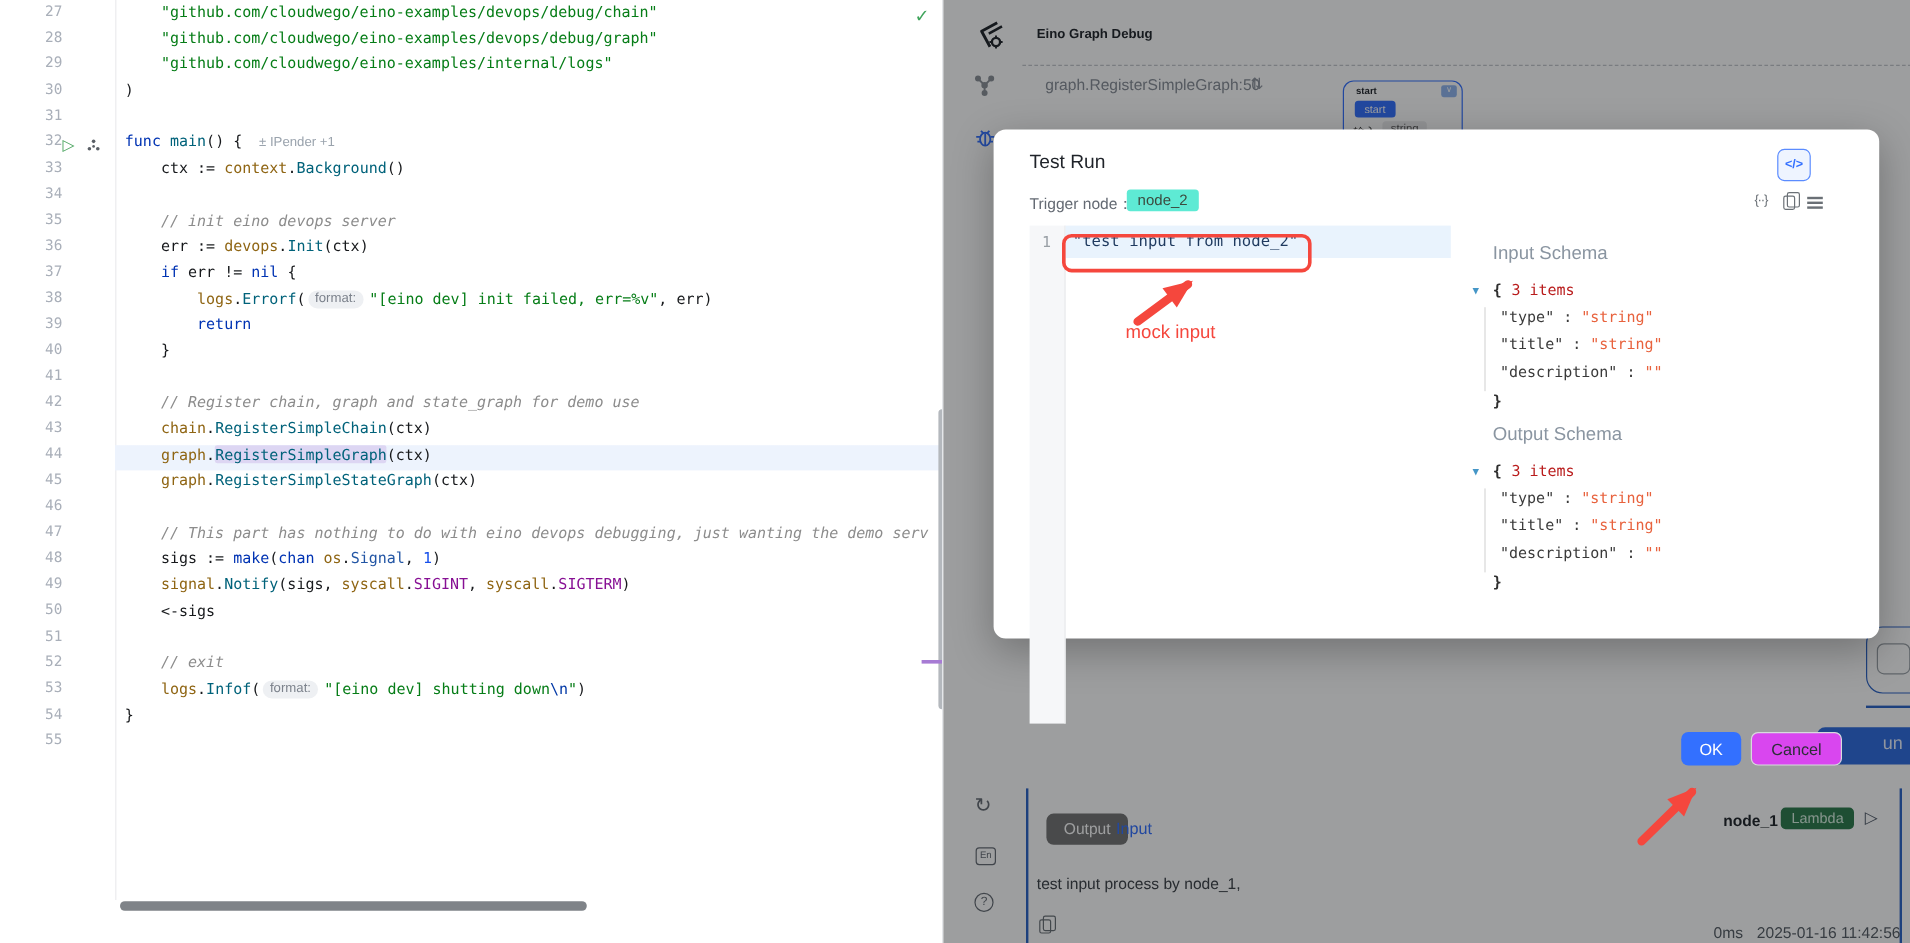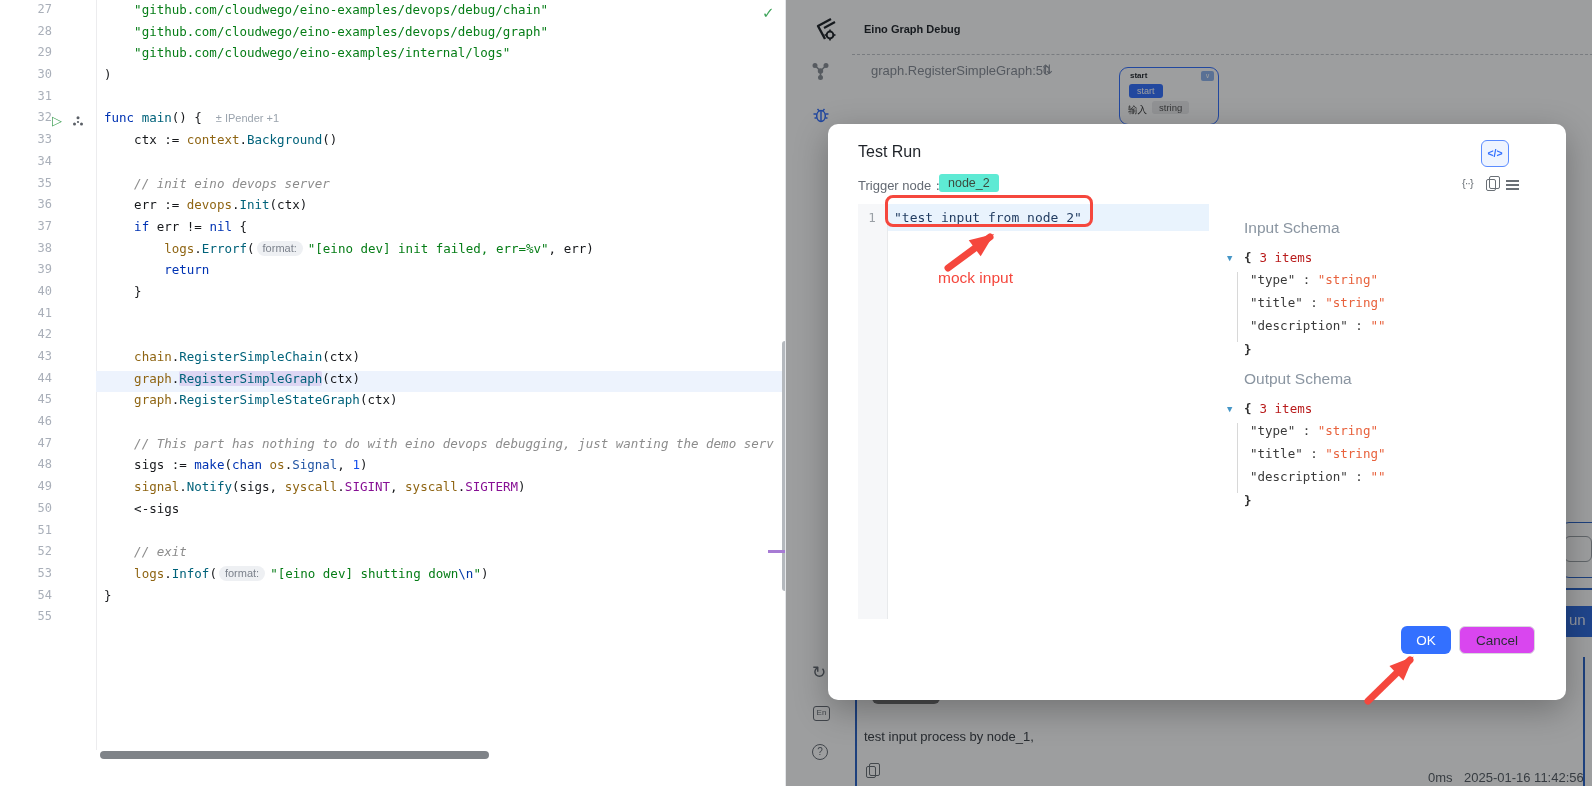--- a/index.html
+++ b/index.html
@@ -68,21 +68,21 @@
   #t-dur { position:absolute; left:642px; top:770px; color:#565d64; font-size:13px; }
   #t-stamp { position:absolute; left:678px; top:770px; color:#565d64; font-size:13px; }
   #rscroll { position:absolute; left:809px; top:646px; width:9px; height:120px; background:#86898e; border-radius:4px; }
   .icopy { position:absolute; width:10px; height:12px; border:1.3px solid #6a7076; border-radius:2px; background:#fff; }
   .icopy::before { content:""; position:absolute; left:2px; top:-4px; width:9px; height:11px; border:1.3px solid #6a7076; border-radius:2px; }
   #log-copy { left:80px; top:766px; }
 
   #overlay { position:absolute; left:0; top:0; width:822px; height:786px; background:rgba(10,12,16,0.40); z-index:5; }
 
   
-  #modal { position:absolute; left:42px; top:124px; width:738px; height:576px; background:#fff; border-radius:10px; box-shadow:0 10px 34px rgba(0,0,0,0.28); z-index:10; }
+  #modal { position:absolute; left:42px; top:108px; width:738px; height:424px; background:#fff; border-radius:10px; box-shadow:0 10px 34px rgba(0,0,0,0.28); z-index:10; }
   #m-title { position:absolute; left:30px; top:19px; font-size:16px; font-weight:500; color:#1f2329; }
   #m-codebtn { position:absolute; left:653px; top:16px; width:28px; height:27px; background:#eef4ff; border:1px solid #5b8cff; border-radius:6px; color:#3370ff; font-size:10.5px; font-weight:700; text-align:center; line-height:25px; }
   #m-trigger-label { position:absolute; left:30px; top:53px; font-size:13px; color:#646a73; }
   #m-trigger-badge { position:absolute; left:111px; top:50px; background:#5eead4; color:#3c4a3e; font-size:12.5px; border-radius:3px; padding:2px 9px; }
   #m-ic-braces { position:absolute; left:634px; top:53px; color:#6a7076; font-size:11px; letter-spacing:-1px; }
   #m-ic-copy { left:658px; top:55px; border-color:#6a7076; background:transparent; }
   #m-ic-copy::before { border-color:#6a7076; }
   #m-ic-lines { position:absolute; left:678px; top:56px; width:13px; height:2px; background:#6a7076; box-shadow:0 4px 0 #6a7076, 0 8px 0 #6a7076; }
   #m-editor { position:absolute; left:30px; top:80px; width:351px; height:415px; }
   #m-gutter { position:absolute; left:0; top:0; width:30px; height:415px; background:#f6f7f9; border-right:1px solid #e8eaec; }
@@ -131,21 +131,21 @@
             </svg></span><span class="lcode"><span class="t-k">func</span><span class="t-d"> </span><span class="t-f">main</span><span class="t-d">() {</span><span class="hintchip">± IPender +1</span></span></div>
         <div class="crow"><span class="lno">33</span><span class="lcode"><span class="t-d">    ctx := </span><span class="t-p">context</span><span class="t-d">.</span><span class="t-f">Background</span><span class="t-d">()</span></span></div>
         <div class="crow"><span class="lno">34</span><span class="lcode"></span></div>
         <div class="crow"><span class="lno">35</span><span class="lcode"><span class="t-c">    // init eino devops server</span></span></div>
         <div class="crow"><span class="lno">36</span><span class="lcode"><span class="t-d">    err := </span><span class="t-p">devops</span><span class="t-d">.</span><span class="t-f">Init</span><span class="t-d">(ctx)</span></span></div>
         <div class="crow"><span class="lno">37</span><span class="lcode"><span class="t-d">    </span><span class="t-k">if</span><span class="t-d"> err != </span><span class="t-k">nil</span><span class="t-d"> {</span></span></div>
         <div class="crow"><span class="lno">38</span><span class="lcode"><span class="t-d">        </span><span class="t-p">logs</span><span class="t-d">.</span><span class="t-f">Errorf</span><span class="t-d">(</span><span class="t-chip">format:</span><span class="t-s">"[eino dev] init failed, err=%v"</span><span class="t-d">, err)</span></span></div>
         <div class="crow"><span class="lno">39</span><span class="lcode"><span class="t-d">        </span><span class="t-k">return</span></span></div>
         <div class="crow"><span class="lno">40</span><span class="lcode"><span class="t-d">    }</span></span></div>
         <div class="crow"><span class="lno">41</span><span class="lcode"></span></div>
-        <div class="crow"><span class="lno">42</span></div>
+        <div class="crow"><span class="lno">42</span><span class="lcode"><span class="t-c">    // Register chain, graph and state_graph for demo use</span></span></div>
         <div class="crow"><span class="lno">43</span><span class="lcode"><span class="t-d">    </span><span class="t-p">chain</span><span class="t-d">.</span><span class="t-f">RegisterSimpleChain</span><span class="t-d">(ctx)</span></span></div>
         <div class="crow hl"><span class="lno">44</span><span class="lcode"><span class="t-d">    </span><span class="t-p">graph</span><span class="t-d">.</span><span class="t-fh">RegisterSimpleGraph</span><span class="t-d">(ctx)</span></span></div>
         <div class="crow"><span class="lno">45</span><span class="lcode"><span class="t-d">    </span><span class="t-p">graph</span><span class="t-d">.</span><span class="t-f">RegisterSimpleStateGraph</span><span class="t-d">(ctx)</span></span></div>
         <div class="crow"><span class="lno">46</span><span class="lcode"></span></div>
         <div class="crow"><span class="lno">47</span><span class="lcode"><span class="t-c">    // This part has nothing to do with eino devops debugging, just wanting the demo serv</span></span></div>
         <div class="crow"><span class="lno">48</span><span class="lcode"><span class="t-d">    sigs := </span><span class="t-k">make</span><span class="t-d">(</span><span class="t-k">chan</span><span class="t-d"> </span><span class="t-p">os</span><span class="t-d">.</span><span class="t-t">Signal</span><span class="t-d">, </span><span class="t-n">1</span><span class="t-d">)</span></span></div>
         <div class="crow"><span class="lno">49</span><span class="lcode"><span class="t-d">    </span><span class="t-p">signal</span><span class="t-d">.</span><span class="t-f">Notify</span><span class="t-d">(sigs, </span><span class="t-p">syscall</span><span class="t-d">.</span><span class="t-m">SIGINT</span><span class="t-d">, </span><span class="t-p">syscall</span><span class="t-d">.</span><span class="t-m">SIGTERM</span><span class="t-d">)</span></span></div>
         <div class="crow"><span class="lno">50</span><span class="lcode"><span class="t-d">    &lt;-sigs</span></span></div>
         <div class="crow"><span class="lno">51</span><span class="lcode"></span></div>
         <div class="crow"><span class="lno">52</span><span class="lcode"><span class="t-c">    // exit</span></span></div>
@@ -210,21 +210,21 @@
 
     <div id="rw-box"></div>
     <div id="rw-inner"></div>
     <div id="rw-line"></div>
     <div id="run-btn-partial"></div>
     <div id="run-btn-label">un</div>
 
     <div class="blue-vline" style="left:69px;"></div>
     <div class="blue-vline" style="left:797px;"></div>
     <div id="output-tab">Output</div>
-    <div id="input-tab">Debug</div>
+    <div id="input-tab">Input</div>
     <div id="log-text">test input process by node_1,</div>
     <div id="node1-name">node_1</div>
     <div id="node1-badge">Lambda</div>
     <div id="node1-play">▷</div>
     <div id="t-dur">0ms</div>
     <div id="t-stamp">2025-01-16 11:42:56</div>
     <div class="icopy" id="log-copy"></div>
     <div id="rscroll"></div>
 
     <div id="overlay"></div>

